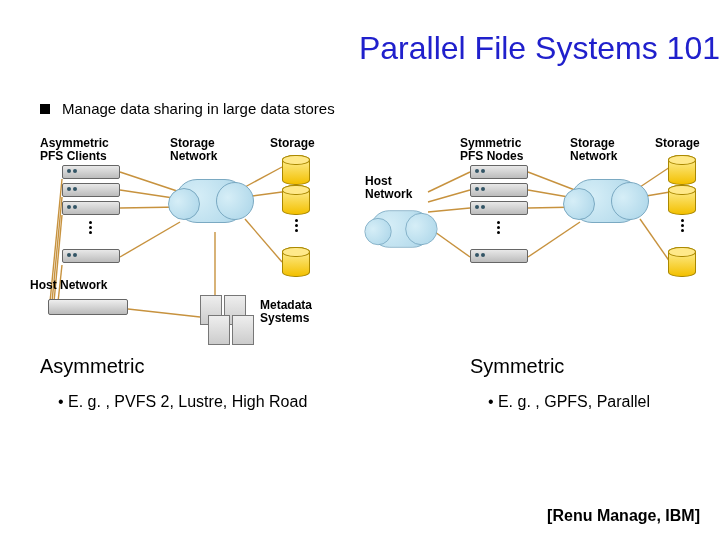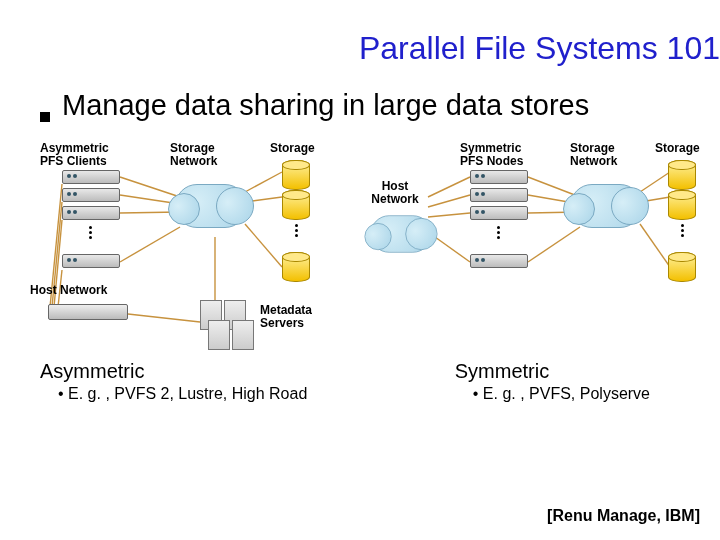--- a/index.html
+++ b/index.html
@@ -13,24 +13,24 @@
     overflow: hidden;
   }
   .title {
     font-family: "Comic Sans MS", cursive, sans-serif;
     color: #2020cc;
     font-size: 32px;
     text-align: right;
     margin-top: 30px;
   }
   .bullet-row {
-    margin: 22px 0 0 40px;
-    font-size: 29px;
+    margin: 33px 0 0 40px;
+    font-size: 15px;
     display: flex;
-    align-items: flex-end;
+    align-items: center;
     gap: 12px;
   }
   .bullet-sq {
     width: 10px; height: 10px; background: #000;
     flex: 0 0 auto;
   }
   .diagrams {
     display: flex;
     justify-content: space-between;
     margin: 20px 30px 0 30px;
@@ -103,21 +103,21 @@
   }
   
   svg.wires { position:absolute; left:0; top:0; width:100%; height:100%; pointer-events:none; }
   svg.wires line { stroke:#c7923e; stroke-width:1.4; }
   
   .captions {
     display:flex; margin: 8px 40px 0 40px; justify-content:space-between;
     font-size:20px;
   }
   .group-title { font-weight: normal; }
-  .sub { font-size:16px; margin:2px 0 0 18px; }
+  .sub { font-size:16px; margin:15px 0 0 18px; }
   .sub::before{content:"•  ";}
   .credit {
     position:absolute; right:20px; bottom:15px; font-weight:bold; font-size:16px;
   }
 </style>
 </head>
 <body>
 
 <div class="title">Parallel File Systems 101</div>
 
@@ -178,42 +178,42 @@
     <div class="cyl" style="left:252px;top:110px;"></div>
 
     <div class="dlabel" style="left:0px;top:142px;">Host Network</div>
     <div class="switch" style="left:18px;top:162px;"></div>
 
     <div class="mdbox" style="left:170px;top:158px;"></div>
     <div class="mdbox" style="left:194px;top:158px;"></div>
     <div class="mdbox" style="left:178px;top:178px;"></div>
     <div class="mdbox" style="left:202px;top:178px;"></div>
     <div class="dlabel" style="left:230px;top:162px;white-space:pre;">Metadata
-Servers</div>
+Systems</div>
   </div>
 
   <div class="diagram">
     <svg class="wires">
 
       <line x1="58" y1="55" x2="100" y2="35"></line>
       <line x1="58" y1="65" x2="100" y2="53"></line>
       <line x1="58" y1="75" x2="100" y2="71"></line>
       <line x1="58" y1="90" x2="100" y2="120"></line>
 
       <line x1="158" y1="35" x2="210" y2="55"></line>
       <line x1="158" y1="53" x2="210" y2="62"></line>
       <line x1="158" y1="71" x2="210" y2="70"></line>
       <line x1="158" y1="120" x2="210" y2="85"></line>
 
       <line x1="270" y1="50" x2="300" y2="30"></line>
       <line x1="270" y1="60" x2="300" y2="55"></line>
       <line x1="270" y1="82" x2="300" y2="125"></line>
     </svg>
 
-    <div class="dlabel" style="left:-5px;top:38px;white-space:pre;text-align:center;width:60px;">Host
+    <div class="dlabel" style="left:-5px;top:38px;white-space:pre;text-align:left;width:60px;">Host
 Network</div>
     <div class="dlabel" style="left:90px;top:0;white-space:pre;">Symmetric
 PFS Nodes</div>
     <div class="dlabel" style="left:200px;top:0;white-space:pre;">Storage
 Network</div>
     <div class="dlabel" style="left:285px;top:0;">Storage</div>
 
     <div class="cloud" style="left:-5px;top:70px;transform:scale(.85);"></div>
 
     <div class="server" style="left:100px;top:28px;"></div>
@@ -239,17 +239,17 @@
   </div>
 </div>
 
 <div class="captions">
   <div>
     <div class="group-title">Asymmetric</div>
     <div class="sub">E. g. , PVFS 2, Lustre, High Road</div>
   </div>
   <div style="margin-right:30px;">
     <div class="group-title">Symmetric</div>
-    <div class="sub">E. g. , PVFS, Polyserve</div>
+    <div class="sub">E. g. , GPFS, Parallel</div>
   </div>
 </div>
 
 <div class="credit">[Renu Manage, IBM]</div>
 
 </body></html>

